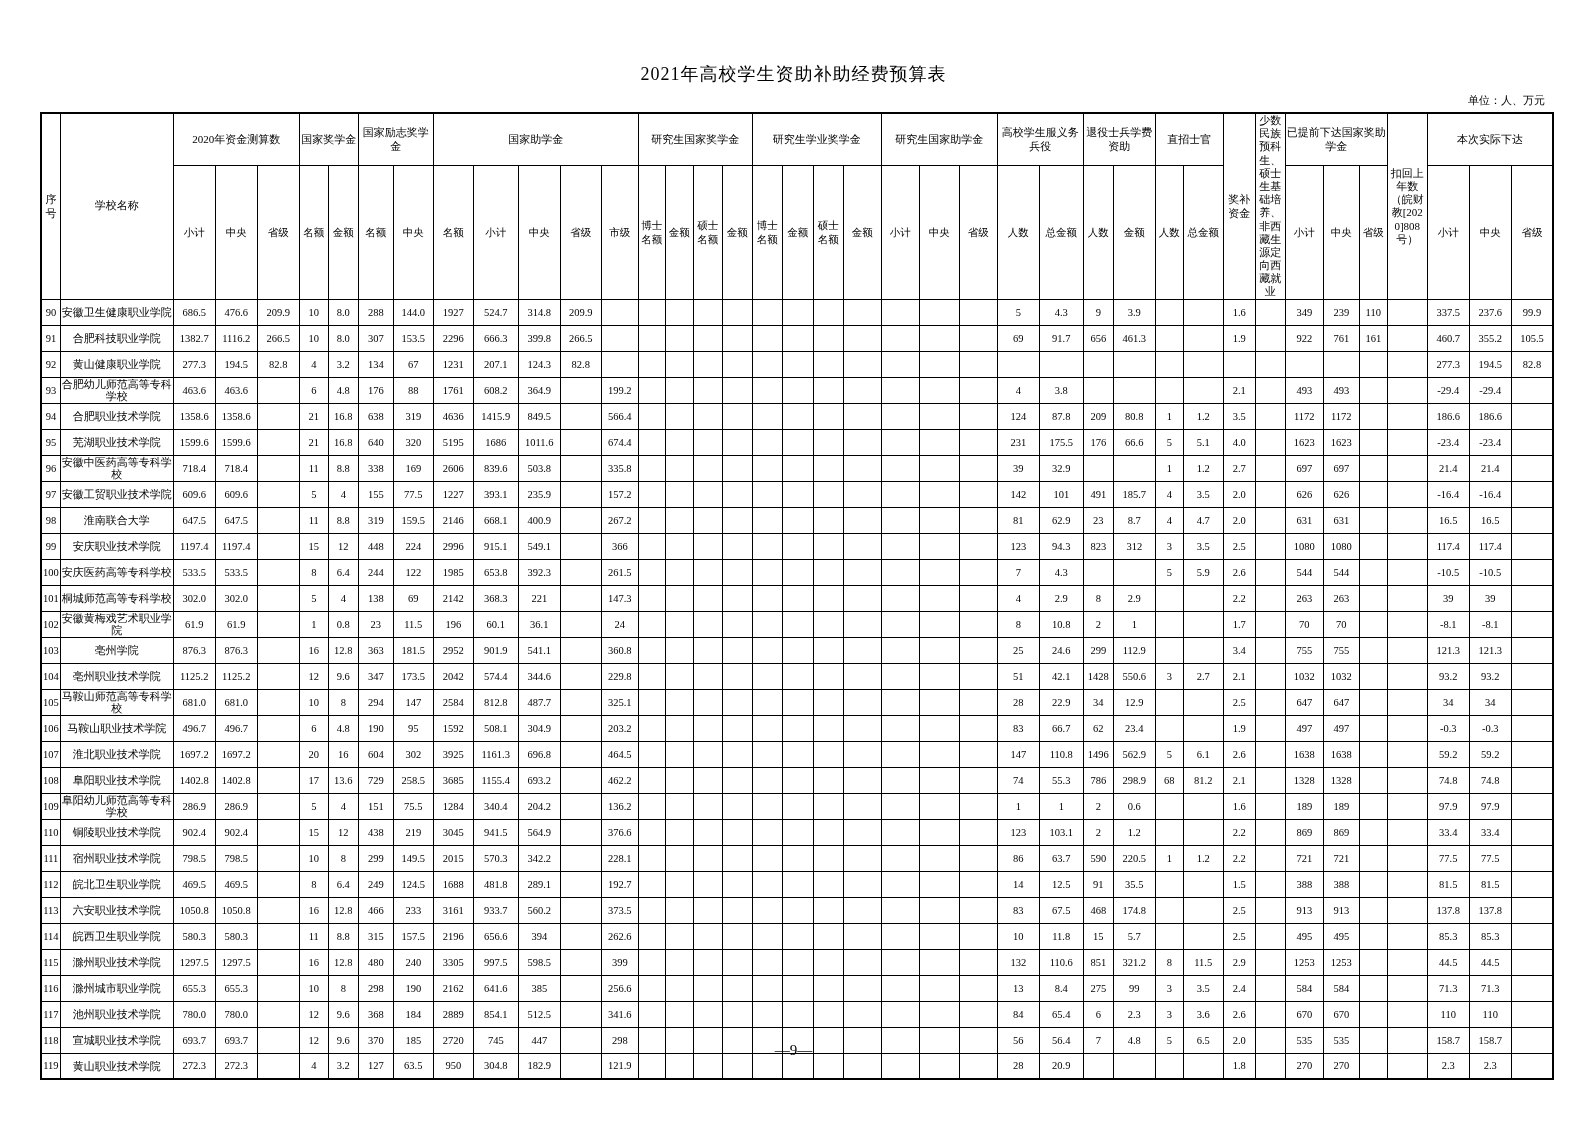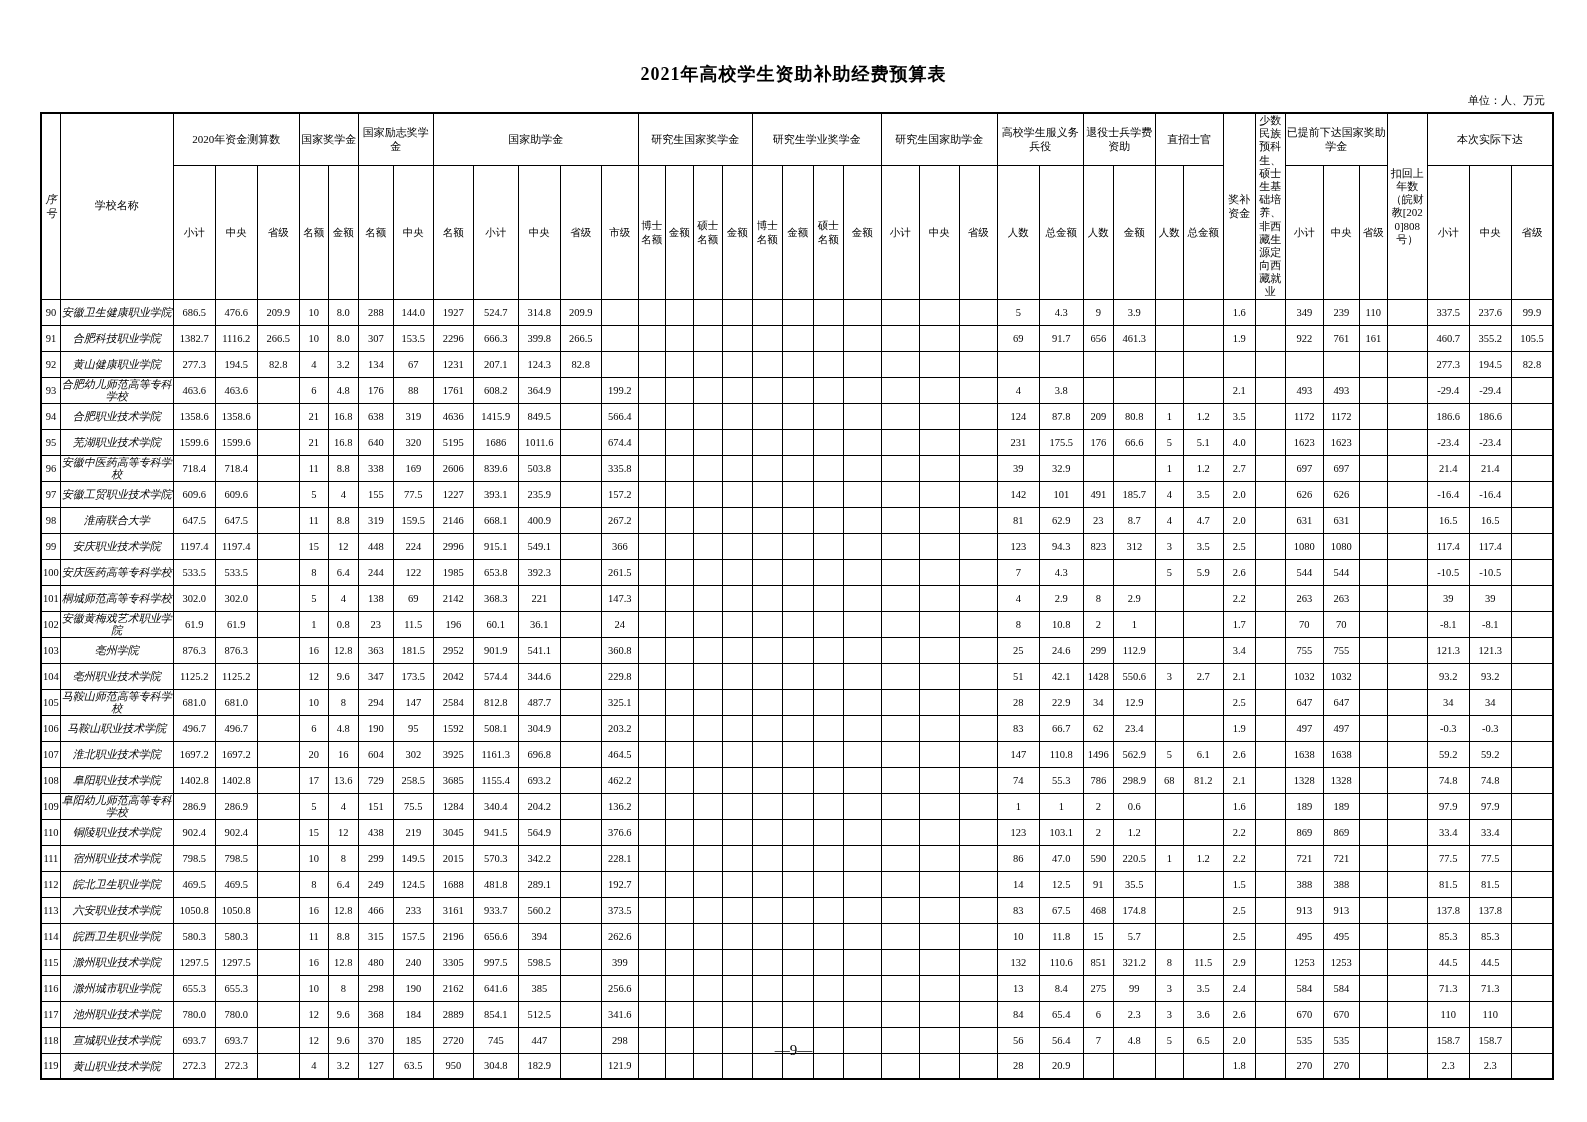--- a/index.html
+++ b/index.html
@@ -4,21 +4,21 @@
 <style>
   * { margin:0; padding:0; box-sizing:border-box; }
   html,body { background:#fff; }
   body {
     width:1587px; height:1122px; position:relative; overflow:hidden;
     font-family:"Liberation Serif","DejaVu Serif",serif; color:#000;
   }
   .sheet { position:absolute; inset:0; background:#fff; }
   .doc-title {
     position:absolute; top:62px; left:0; width:100%;
-    text-align:center; font-size:18px; font-weight:bold; letter-spacing:1px;
+    text-align:center; font-size:18px; font-weight:normal; letter-spacing:1px;
   }
   .unit-note { position:absolute; top:93px; right:42px; font-size:11px;margin-left:32px; }
   .page-number {
     position:absolute; top:1042px; left:0; width:100%;
     text-align:center; font-size:15px;
   }
   table.budget {
     position:absolute; left:40px; top:112px;
     border-collapse:collapse; table-layout:fixed;
     border:2px solid #000;
@@ -27,24 +27,24 @@
     border:1px solid #000; text-align:center; vertical-align:middle;
     overflow:hidden; padding:0 1px;
   }
   thead th { font-weight:normal; word-break:break-all; line-height:1.25; }
   tr.h1 { height:33px; }
   tr.h1 th { font-size:11px; }
   tr.h2 { height:83px; }
   tr.h2 th { font-size:10.5px; }
   th.tall { font-size:10.5px; line-height:1.3; }
   th.tiny { font-size:8.5px; line-height:1.2; padding:0;font-family:Liberation Serif, serif; }
-  th.vhead { font-size:11px; line-height:1.3; padding:0;font-style:italic; }
+  th.vhead { font-size:11px; line-height:1.3; padding:0; }
   tbody tr { height:26px; }
   tbody td { font-size:10.5px; white-space:nowrap; }
-  tbody td.name { font-size:11px; white-space:normal; line-height:1.1; word-break:break-all;font-style:italic; }
+  tbody td.name { font-size:11px; white-space:normal; line-height:1.1; word-break:break-all; }
 </style>
 </head>
 <body>
 
 <div class="sheet">
   <div class="doc-title">2021年高校学生资助补助经费预算表</div>
   <div class="unit-note">单位：人、万元</div>
   <table class="budget" id="budget-table">
       <colgroup>
         <col style="width: 19px;">
@@ -1049,21 +1049,21 @@
           <td></td>
           <td></td>
           <td></td>
           <td></td>
           <td></td>
           <td></td>
           <td></td>
           <td></td>
           <td></td>
           <td>86</td>
-          <td>47.0</td>
+          <td>63.7</td>
           <td>590</td>
           <td>220.5</td>
           <td>1</td>
           <td>1.2</td>
           <td>2.2</td>
           <td></td>
           <td>721</td>
           <td>721</td>
           <td></td>
           <td></td>

